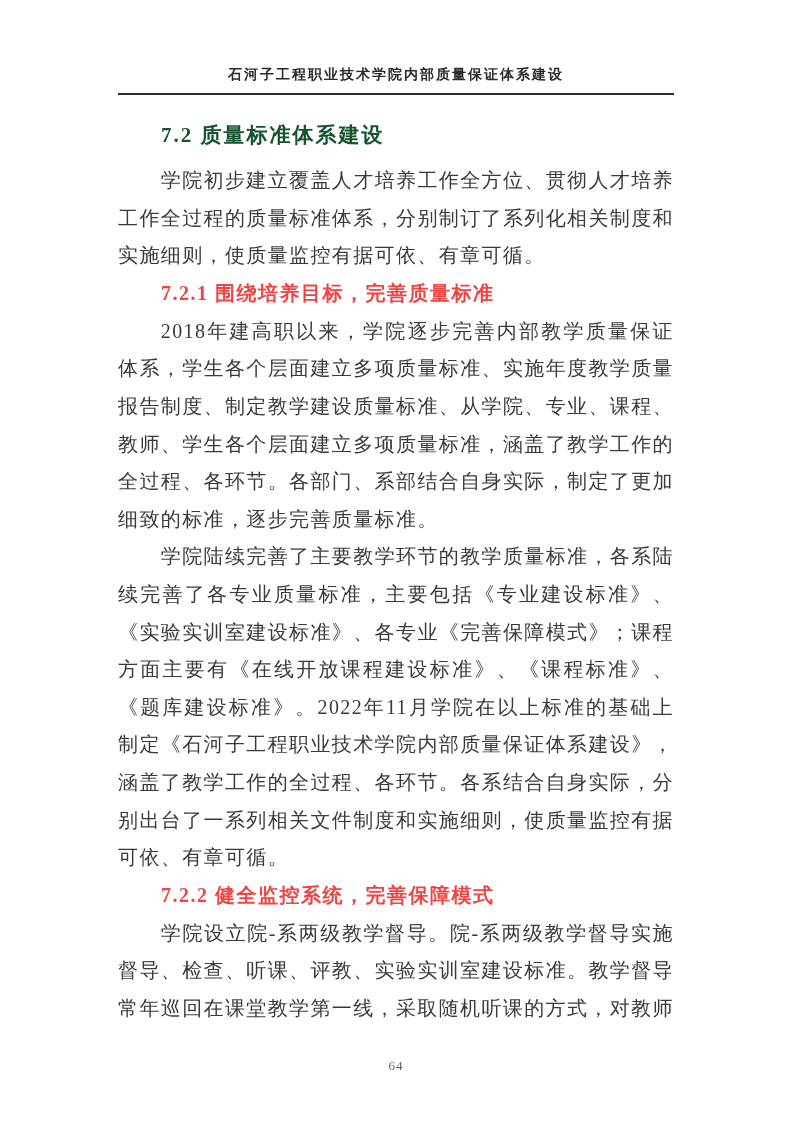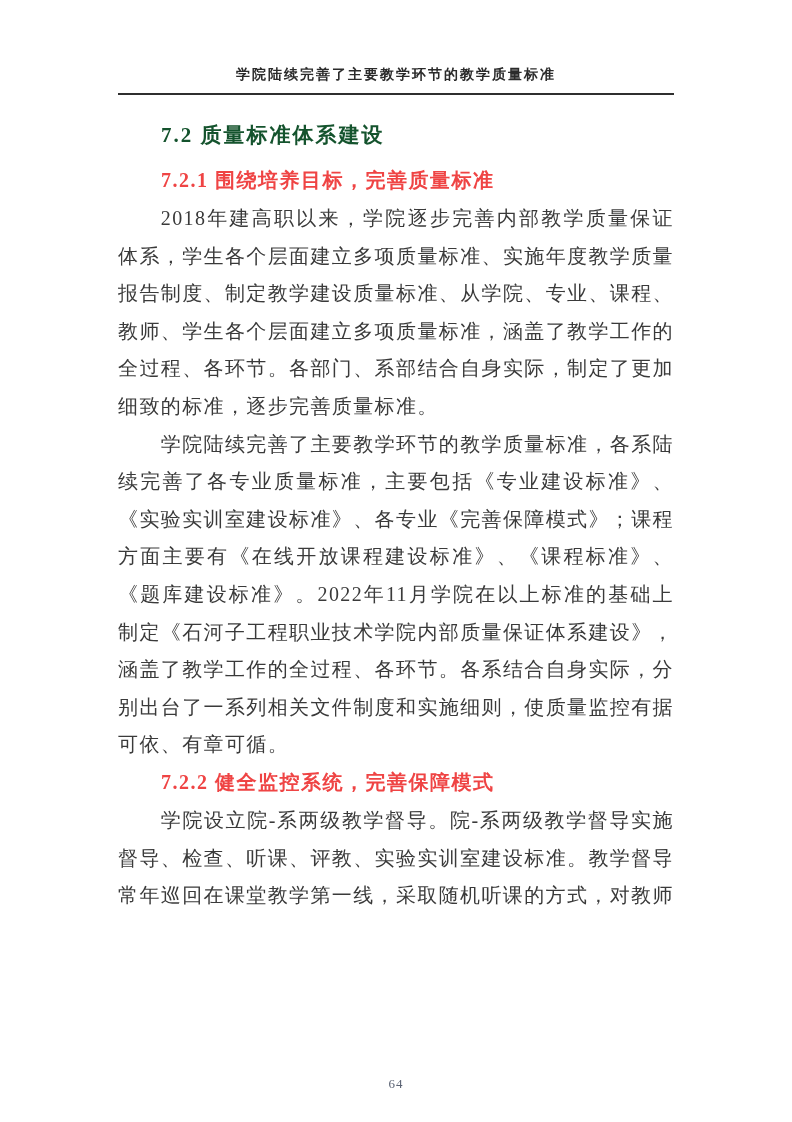--- a/index.html
+++ b/index.html
@@ -66,44 +66,45 @@
     font-size: 20px;
     line-height: 37.6px;
     letter-spacing: 1.38px;
     text-align: justify;
     text-indent: 42.8px;
     color: #3a3a3a;
   }
   
   .doc-footer {
     position: absolute;
-    bottom: 30px;
+    bottom: 48px;
     left: 0;
     width: 100%;
     text-align: center;
   }
   .doc-footer .page-number {
     font-size: 13px;
     color: #5a6273;
     letter-spacing: 1px;
   }
 </style>
 </head>
 <body>
 
 <div class="page">
 
   <header class="doc-header">
-    <div class="running-head">学院陆续完善了主要教学环节的教学质量标准</div>
+    <div class="running-head">石河子工程职业技术学院内部质量保证体系建设</div>
   </header>
 
   <main class="doc-main">
 
     <h2>7.2 质量标准体系建设</h2>
 
+    <p>学院初步建立覆盖人才培养工作全方位、贯彻人才培养工作全过程的质量标准体系，分别制订了系列化相关制度和实施细则，使质量监控有据可依、有章可循。</p>
 
     <h3>7.2.1 围绕培养目标，完善质量标准</h3>
 
     <p>2018年建高职以来，学院逐步完善内部教学质量保证体系，学生各个层面建立多项质量标准、实施年度教学质量报告制度、制定教学建设质量标准、从学院、专业、课程、教师、学生各个层面建立多项质量标准，涵盖了教学工作的全过程、各环节。各部门、系部结合自身实际，制定了更加细致的标准，逐步完善质量标准。</p>
 
     <p>学院陆续完善了主要教学环节的教学质量标准，各系陆续完善了各专业质量标准，主要包括《专业建设标准》、《实验实训室建设标准》、各专业《完善保障模式》；课程方面主要有《在线开放课程建设标准》、《课程标准》、《题库建设标准》。2022年11月学院在以上标准的基础上制定《石河子工程职业技术学院内部质量保证体系建设》，涵盖了教学工作的全过程、各环节。各系结合自身实际，分别出台了一系列相关文件制度和实施细则，使质量监控有据可依、有章可循。</p>
 
     <h3>7.2.2 健全监控系统，完善保障模式</h3>
 
     <p>学院设立院-系两级教学督导。院-系两级教学督导实施督导、检查、听课、评教、实验实训室建设标准。教学督导常年巡回在课堂教学第一线，采取随机听课的方式，对教师</p>

